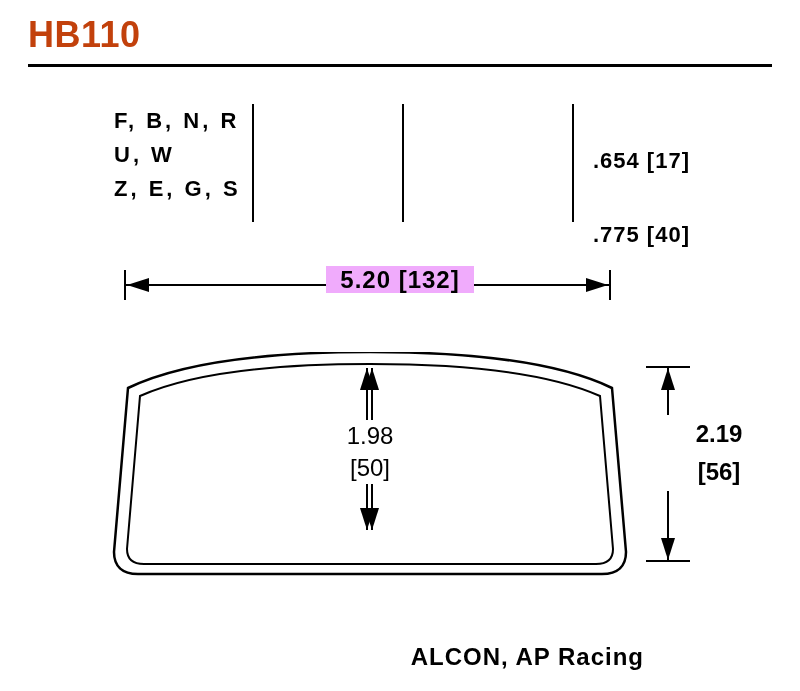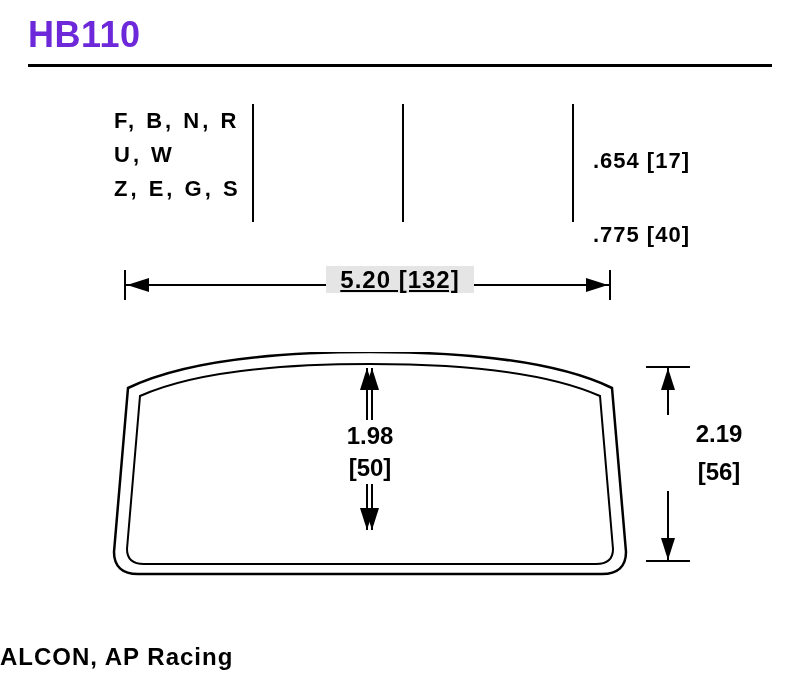--- a/index.html
+++ b/index.html
@@ -16,21 +16,21 @@
     color: #000000;
     overflow: hidden;
   }
   .part-number {
     position: absolute;
     left: 28px;
     top: 14px;
     font-size: 36px;
     font-weight: bold;
     letter-spacing: 0.5px;
-    color: #6d28d9;
+    color: #c2410c;
   }
   .rule {
     position: absolute;
     background: #000;
   }
   #top-rule {
     left: 28px;
     top: 64px;
     width: 744px;
     height: 3px;
@@ -102,23 +102,22 @@
     position: absolute;
     left: 0; right: 0;
     top: 266px;
     text-align: center;
     font-size: 24px;
     font-weight: bold;
     letter-spacing: 1px;
     width: 800px;
   }
   #width-label span {
-    background: #e5e5e5;
+    background: #f0abfc;
     padding: 0 14px;
-    text-decoration: underline;
   }
 
   
   #pad-svg {
     position: absolute;
     left: 110px;
     top: 352px;
   }
 
   
@@ -181,31 +180,31 @@
     height: 52px;
     background: #000;
   }
   #center-label {
     position: absolute;
     left: 310px;
     top: 420px;
     width: 120px;
     text-align: center;
     font-size: 24px;
-    font-weight: bold;
+    font-weight: normal;
     line-height: 32px;
   }
   #center-label div { background: #fff; }
 
   #caption {
     position: absolute;
     left: 0;
     top: 643px;
     width: 644px;
-    text-align: left;
+    text-align: right;
     font-size: 24px;
     font-weight: bold;
     letter-spacing: 1px;
   }
 </style>
 </head>
 <body>
 
 <div id="page">
 

